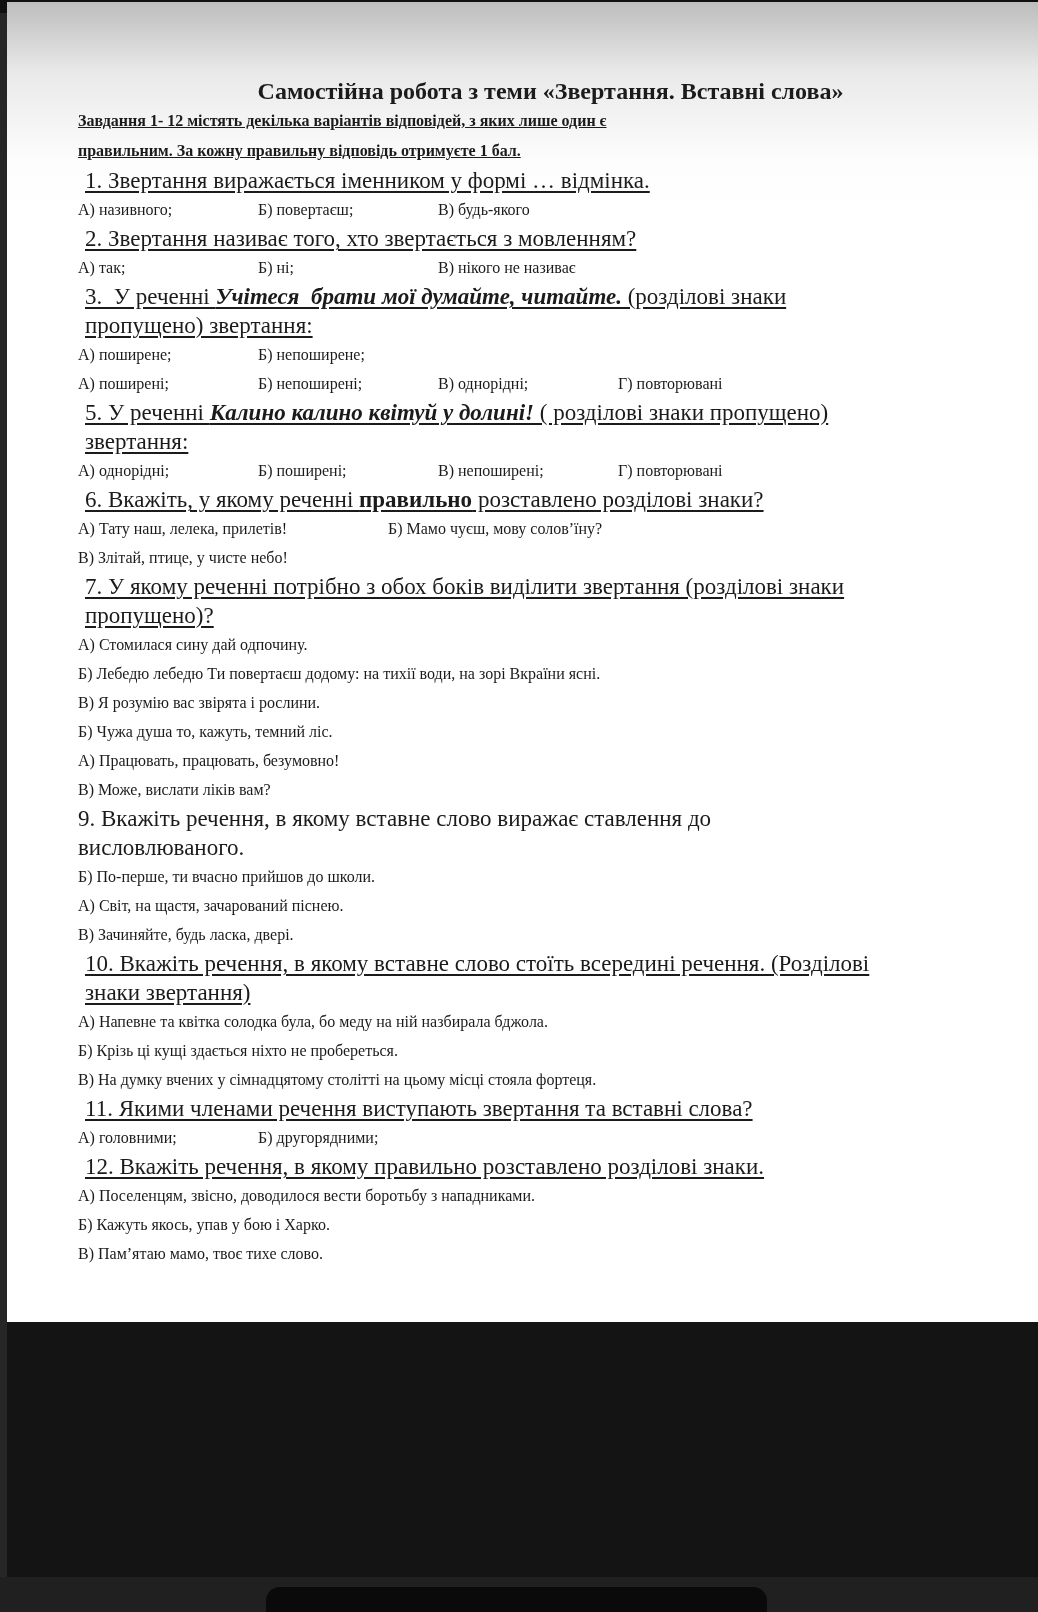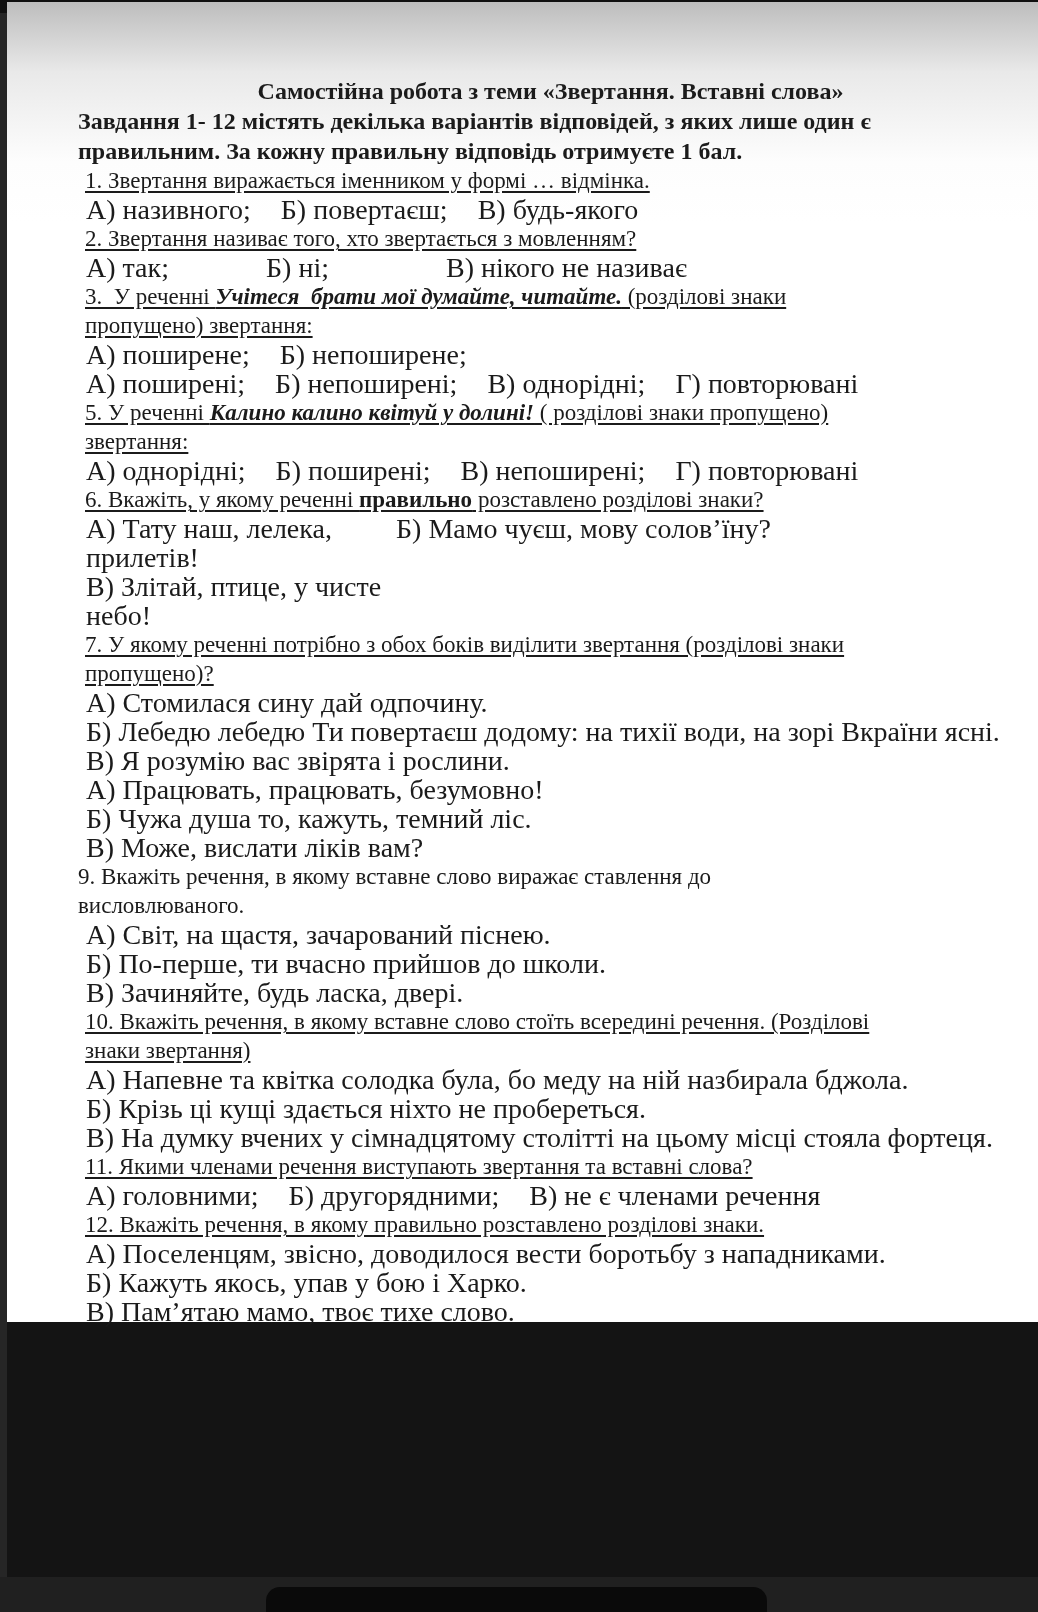--- a/index.html
+++ b/index.html
@@ -33,35 +33,36 @@
     padding: 74px 15px 0 71px;
   }
   .doc-title {
     text-align: center;
     font-weight: bold;
     font-size: 24px;
     line-height: 30px;
   }
   .intro {
     font-weight: bold;
-    font-size: 24px;
+    font-size: 16px;
     line-height: 30px;
+    text-decoration: underline;
   }
   .question { font-size: 23px; line-height: 29px; }
   .q-heading { font-size: 23px; line-height: 29px; }
   .ul {
     text-decoration: underline;
     text-decoration-thickness: 2px;
     text-underline-offset: 3px;
     margin-left: 7px;
   }
   .s-n  { font-weight: normal; }
   .s-b  { font-weight: bold; }
   .s-bi { font-weight: bold; font-style: italic; }
-  .opts { font-size: 28px; line-height: 29px; margin-left: 8px; }
+  .opts { font-size: 16px; line-height: 29px; }
   .opts-row { display: flex; flex-wrap: wrap; column-gap: 30px; }
   .opts-row .opt { min-width: 150px; }
   .opts-grid2 { display: grid; grid-template-columns: 310px 1fr; }
   .opts-stack .opt { display: block; }
   .bottom-bar {
     position: absolute;
     left: 0; top: 1577px;
     width: 100%; height: 35px;
     background: #202020;
   }
@@ -136,47 +137,46 @@
         <div class="question">
           <div class="q-heading ul"><span class="s-n">7. У якому реченні потрібно з обох боків виділити звертання (розділові знаки</span><br><span class="s-n">пропущено)?</span></div>
           <div class="opts opts-stack">
             <div class="opt">А) Стомилася сину дай одпочину.</div>
             <div class="opt">Б) Лебедю лебедю Ти повертаєш додому: на тихії води, на зорі Вкраїни ясні.</div>
             <div class="opt">В) Я розумію вас звірята і рослини.</div>
           </div>
         </div>
         <div class="question">
           <div class="opts opts-stack">
+            <div class="opt">Б) Чужа душа то, кажуть, темний ліс.</div>
             <div class="opt">А) Працювать, працювать, безумовно!</div>
-            <div class="opt">Б) Чужа душа то, кажуть, темний ліс.</div>
             <div class="opt">В) Може, вислати ліків вам?</div>
           </div>
         </div>
         <div class="question">
           <div class="q-heading"><span class="s-n">9. Вкажіть речення, в якому вставне слово виражає ставлення до</span><br><span class="s-n">висловлюваного.</span></div>
           <div class="opts opts-stack">
+            <div class="opt">Б) По-перше, ти вчасно прийшов до школи.</div>
             <div class="opt">А) Світ, на щастя, зачарований піснею.</div>
-            <div class="opt">Б) По-перше, ти вчасно прийшов до школи.</div>
             <div class="opt">В) Зачиняйте, будь ласка, двері.</div>
           </div>
         </div>
         <div class="question">
           <div class="q-heading ul"><span class="s-n">10. Вкажіть речення, в якому вставне слово стоїть всередині речення. (Розділові</span><br><span class="s-n">знаки звертання)</span></div>
           <div class="opts opts-stack">
             <div class="opt">А) Напевне та квітка солодка була, бо меду на ній назбирала бджола.</div>
             <div class="opt">Б) Крізь ці кущі здається ніхто не пробереться.</div>
             <div class="opt">В) На думку вчених у сімнадцятому столітті на цьому місці стояла фортеця.</div>
           </div>
         </div>
         <div class="question">
           <div class="q-heading ul"><span class="s-n">11. Якими членами речення виступають звертання та вставні слова?</span></div>
           <div class="opts opts-row">
             <span class="opt">А) головними;</span>
             <span class="opt">Б) другорядними;</span>
-            <span class="opt">В) не є членами речення</span>
           </div>
         </div>
         <div class="question">
           <div class="q-heading ul"><span class="s-n">12. Вкажіть речення, в якому правильно розставлено розділові знаки.</span></div>
           <div class="opts opts-stack">
             <div class="opt">А) Поселенцям, звісно, доводилося вести боротьбу з нападниками.</div>
             <div class="opt">Б) Кажуть якось, упав у бою і Харко.</div>
             <div class="opt">В) Пам’ятаю мамо, твоє тихе слово.</div>
           </div>
         </div>

